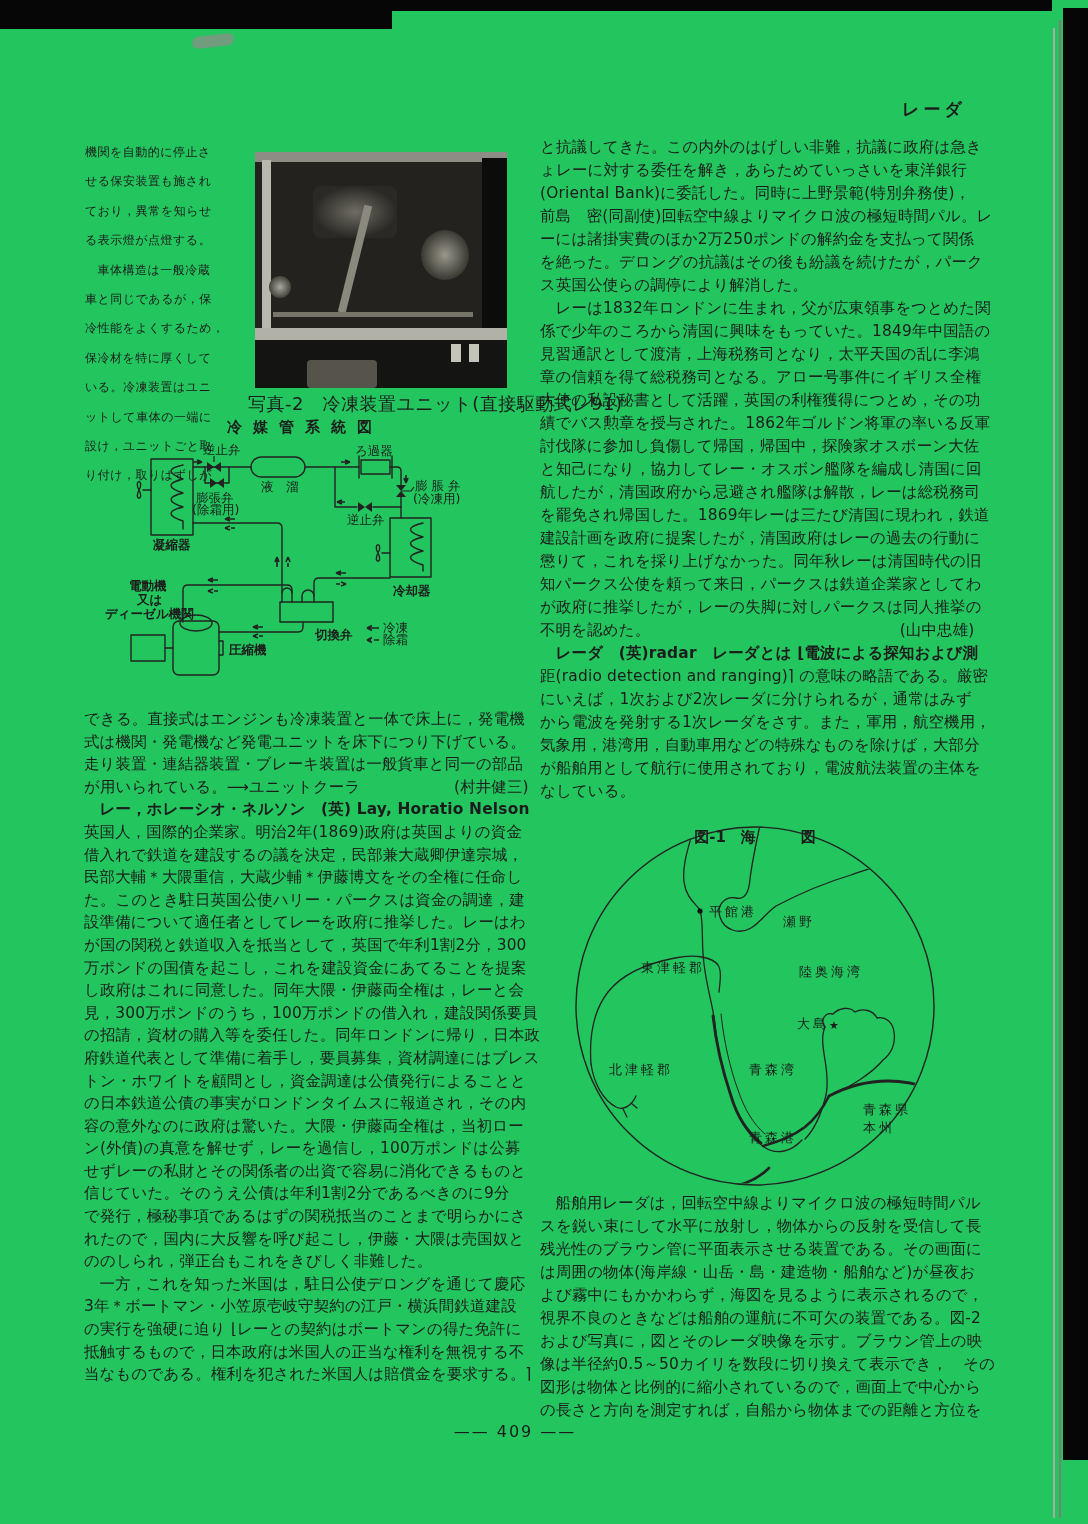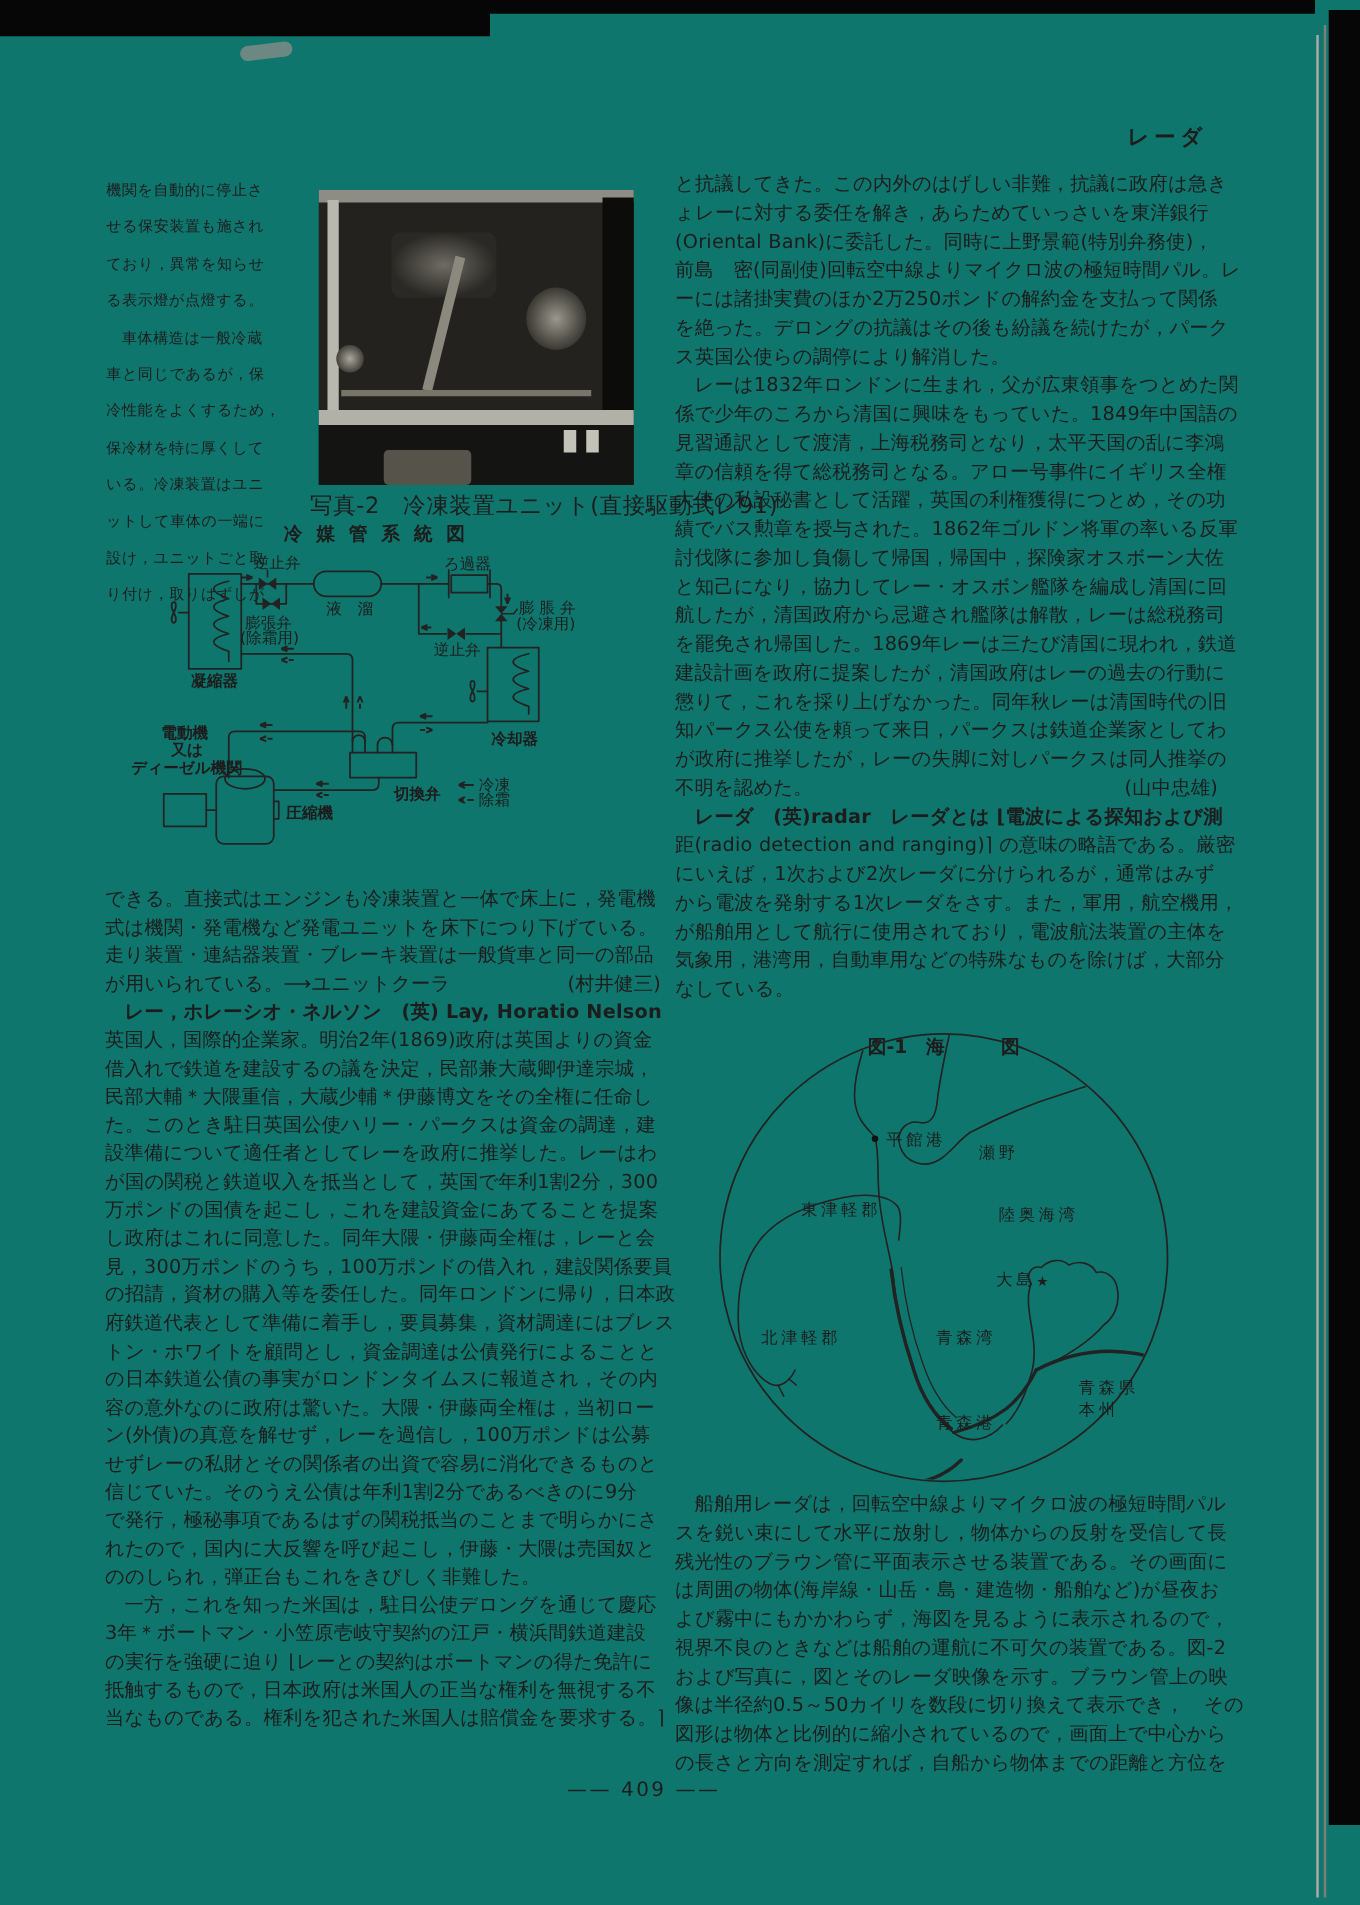--- a/index.html
+++ b/index.html
@@ -1,16 +1,16 @@
 <!DOCTYPE html>
 <html><head>
 <meta charset="utf-8">
 <style>
   html,body{margin:0;padding:0;background:#d8d8d4;}
-  .page{position:relative;width:1088px;height:1524px;background:#0f766e;overflow:hidden;
+  .page{position:relative;width:1088px;height:1524px;background:#22c55e;overflow:hidden;
         font-family:"DejaVu Sans",sans-serif;color:#1c1c1c;}
   .abs{position:absolute;}
   .line{white-space:nowrap;}
   .intro-block{font-size:12px;line-height:29.4px;letter-spacing:.5px;}
   .body-block{font-size:15.4px;line-height:22.6px;letter-spacing:.2px;}
   .rbody-block{font-size:15.4px;line-height:23px;letter-spacing:.2px;}
   .caption{font-size:18px;letter-spacing:.5px;text-align:center;white-space:nowrap;}
   .fig-title{font-size:15px;letter-spacing:11px;text-align:center;white-space:nowrap;font-weight:600;}
   .header-word{font-size:17px;font-weight:600;letter-spacing:4px;}
   .page-num{font-size:16px;letter-spacing:2px;text-align:center;}
@@ -216,22 +216,22 @@
       <div class="line">を罷免され帰国した。1869年レーは三たび清国に現われ，鉄道</div>
       <div class="line">建設計画を政府に提案したが，清国政府はレーの過去の行動に</div>
       <div class="line">懲りて，これを採り上げなかった。同年秋レーは清国時代の旧</div>
       <div class="line">知パークス公使を頼って来日，パークスは鉄道企業家としてわ</div>
       <div class="line">が政府に推挙したが，レーの失脚に対しパークスは同人推挙の</div>
       <div class="line">不明を認めた。　　　　　　　　　　　　　　　　(山中忠雄)</div>
       <div class="line bold-line">　レーダ　(英)radar　レーダとは ⌊電波による探知および測</div>
       <div class="line">距(radio detection and ranging)⌉ の意味の略語である。厳密</div>
       <div class="line">にいえば，1次および2次レーダに分けられるが，通常はみず</div>
       <div class="line">から電波を発射する1次レーダをさす。また，軍用，航空機用，</div>
+      <div class="line">気象用，港湾用，自動車用などの特殊なものを除けば，大部分</div>
       <div class="line">が船舶用として航行に使用されており，電波航法装置の主体を</div>
-      <div class="line">気象用，港湾用，自動車用などの特殊なものを除けば，大部分</div>
       <div class="line">なしている。</div>
     </div>
 
   <div class="abs" style="left:540px;top:828px;width:430px;font-size:15px;font-weight:700;text-align:center;white-space:pre;">図-1　海　　　図</div>
 
   <svg class="abs" style="left:563px;top:824px;" width="388" height="368" viewBox="0 0 388 368">
     <defs>
       <clipPath id="mapclip">
           <circle cx="192" cy="182" r="178"></circle>
         </clipPath>

